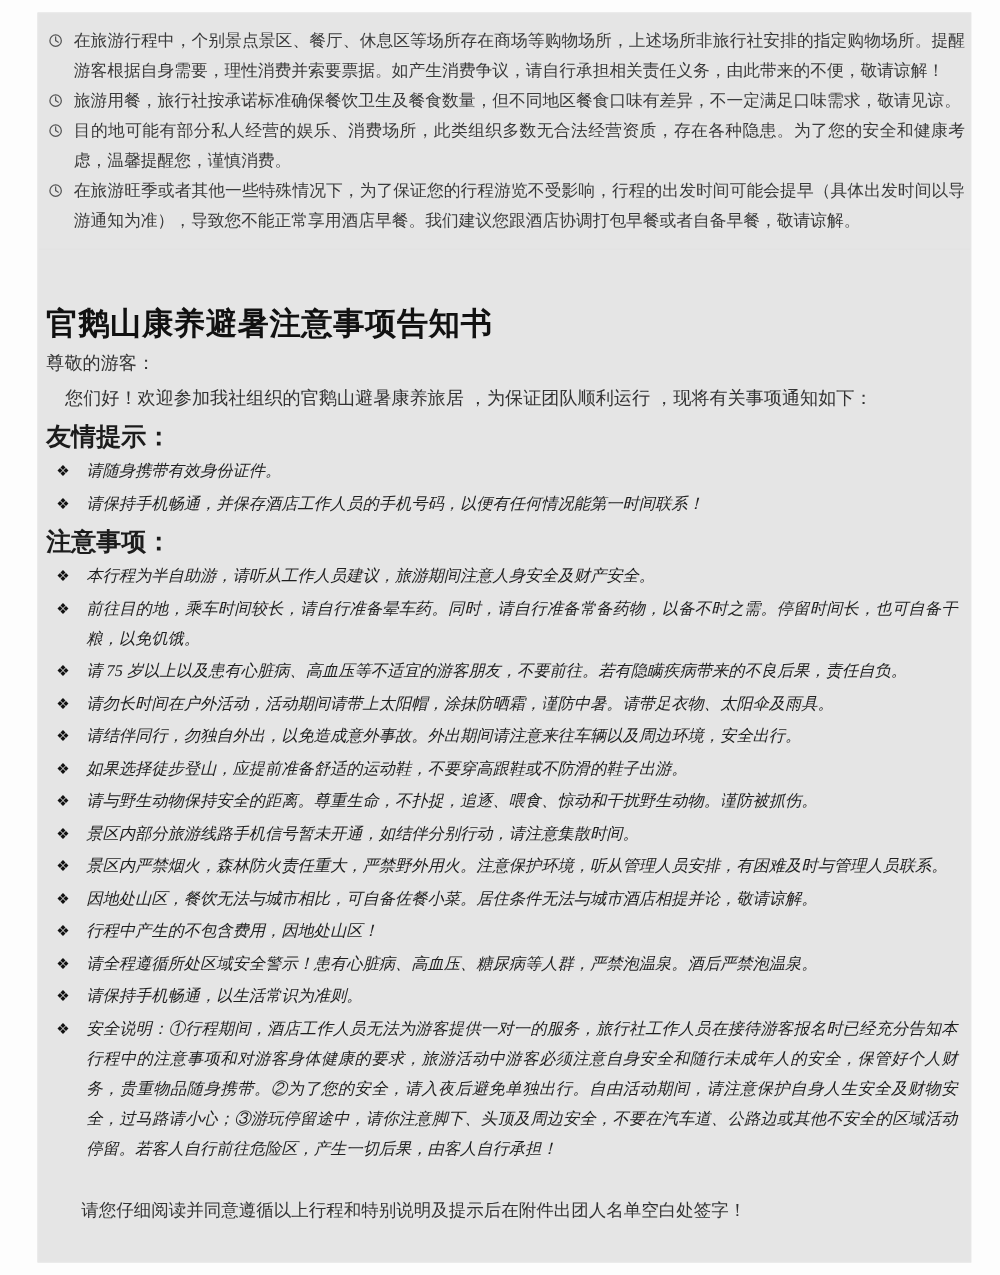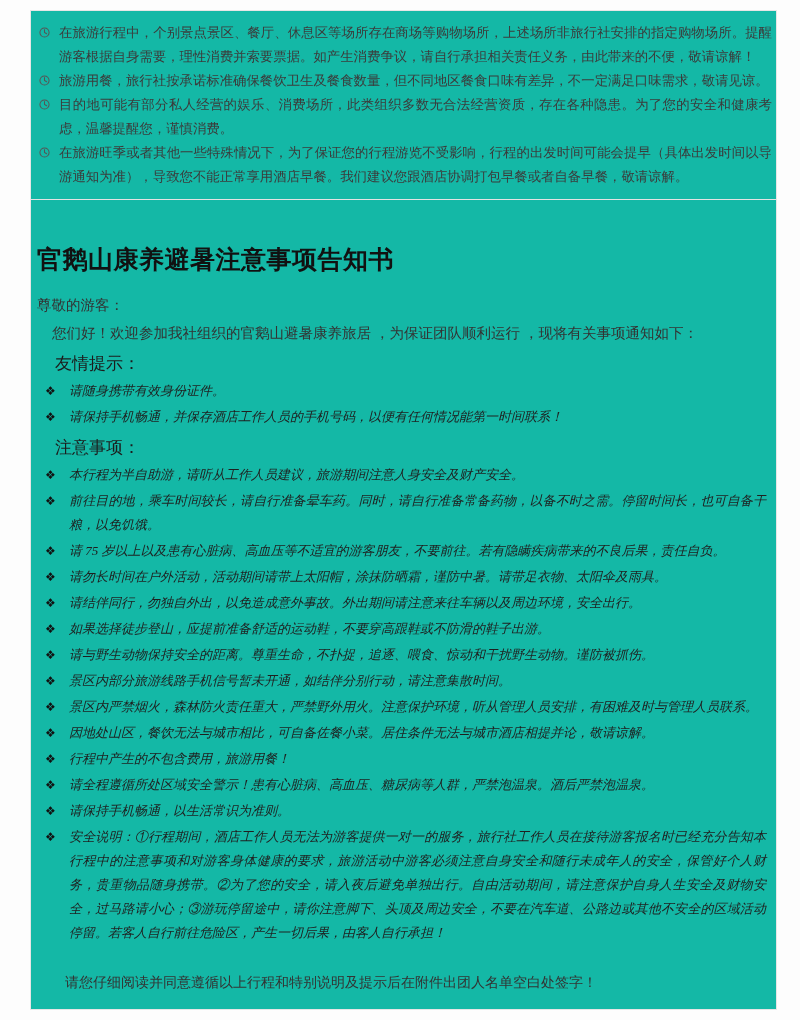--- a/index.html
+++ b/index.html
@@ -1,39 +1,39 @@
 <!DOCTYPE html>
 <html><head>
 <meta charset="utf-8">
 <style>
   * { margin:0; padding:0; box-sizing:border-box; }
   html,body { width:800px; height:1020px; background:#fdfdfd; font-family:"Liberation Sans", sans-serif; }
   .page {
     position:absolute; left:30px; top:10px; width:747px; height:1000px;
-    background:#14b8a6; border:1px solid #e6e6e6; overflow:hidden;
+    background:#e5e5e5; border:1px solid #e6e6e6; overflow:hidden;
   }
   
   .sec1 { padding:10px 4px 6px 7px; }
   .sec1 ul { list-style:none; }
   .sec1 li {
     display:grid; grid-template-columns:21px 1fr; align-items:start;
     font-size:13.4px; line-height:24px; color:#3b3b3b; text-align:justify;
   }
   .cbullet { display:inline-block; width:11px; height:11px; margin-top:6px; margin-left:1px; }
   .cbullet svg { display:block; width:11px; height:11px; }
   .divider { border-top:1px solid #e3e3e3; margin-top:4px; }
   
   .sec2 { padding:0 6px 0 6px; }
   .doc-title {
     margin-top:42px; text-align:left; font-size:25px; font-weight:bold;
     color:#111; line-height:34px; letter-spacing:0.5px;
   }
-  .salutation { margin-top:18px; font-size:14.5px; line-height:22px; color:#333; }
+  .salutation { margin-top:4px; font-size:14.5px; line-height:22px; color:#333; }
   .greeting { margin-top:5px; margin-left:15px; font-size:14.5px; line-height:24px; color:#333; }
-  .sec-label { margin-top:7px; font-size:17px; font-weight:normal; color:#1c1c1c; line-height:24px;margin-left:18px; }
+  .sec-label { margin-top:7px; font-size:20px; font-weight:bold; color:#1c1c1c; line-height:24px; }
   ul.kai-list { list-style:none; margin-top:3px; }
   ul.kai-list li {
     display:grid; grid-template-columns:24px 1fr; align-items:start;
     padding-left:8px; padding-right:4px;
     font-family:"Liberation Serif", serif; font-style:italic;
     font-size:13px; line-height:24px; color:#1f1f1f; text-align:justify;
     margin-bottom:2px;
   }
   .dbullet { font-style:normal; font-size:12px; color:#111; line-height:24px; }
   .footer-line { margin-top:26px; margin-left:28px; padding-right:20px;
@@ -159,21 +159,21 @@
           <span>景区内严禁烟火，森林防火责任重大，严禁野外用火。注意保护环境，听从管理人员安排，有困难及时与管理人员联系。</span>
         </li>
 
         <li>
           <span class="dbullet">❖</span>
           <span>因地处山区，餐饮无法与城市相比，可自备佐餐小菜。居住条件无法与城市酒店相提并论，敬请谅解。</span>
         </li>
 
         <li>
           <span class="dbullet">❖</span>
-          <span>行程中产生的不包含费用，旅游用餐！</span>
+          <span>行程中产生的不包含费用，因地处山区！</span>
         </li>
 
         <li>
           <span class="dbullet">❖</span>
           <span>请全程遵循所处区域安全警示！患有心脏病、高血压、糖尿病等人群，严禁泡温泉。酒后严禁泡温泉。</span>
         </li>
 
         <li>
           <span class="dbullet">❖</span>
           <span>请保持手机畅通，以生活常识为准则。</span>

